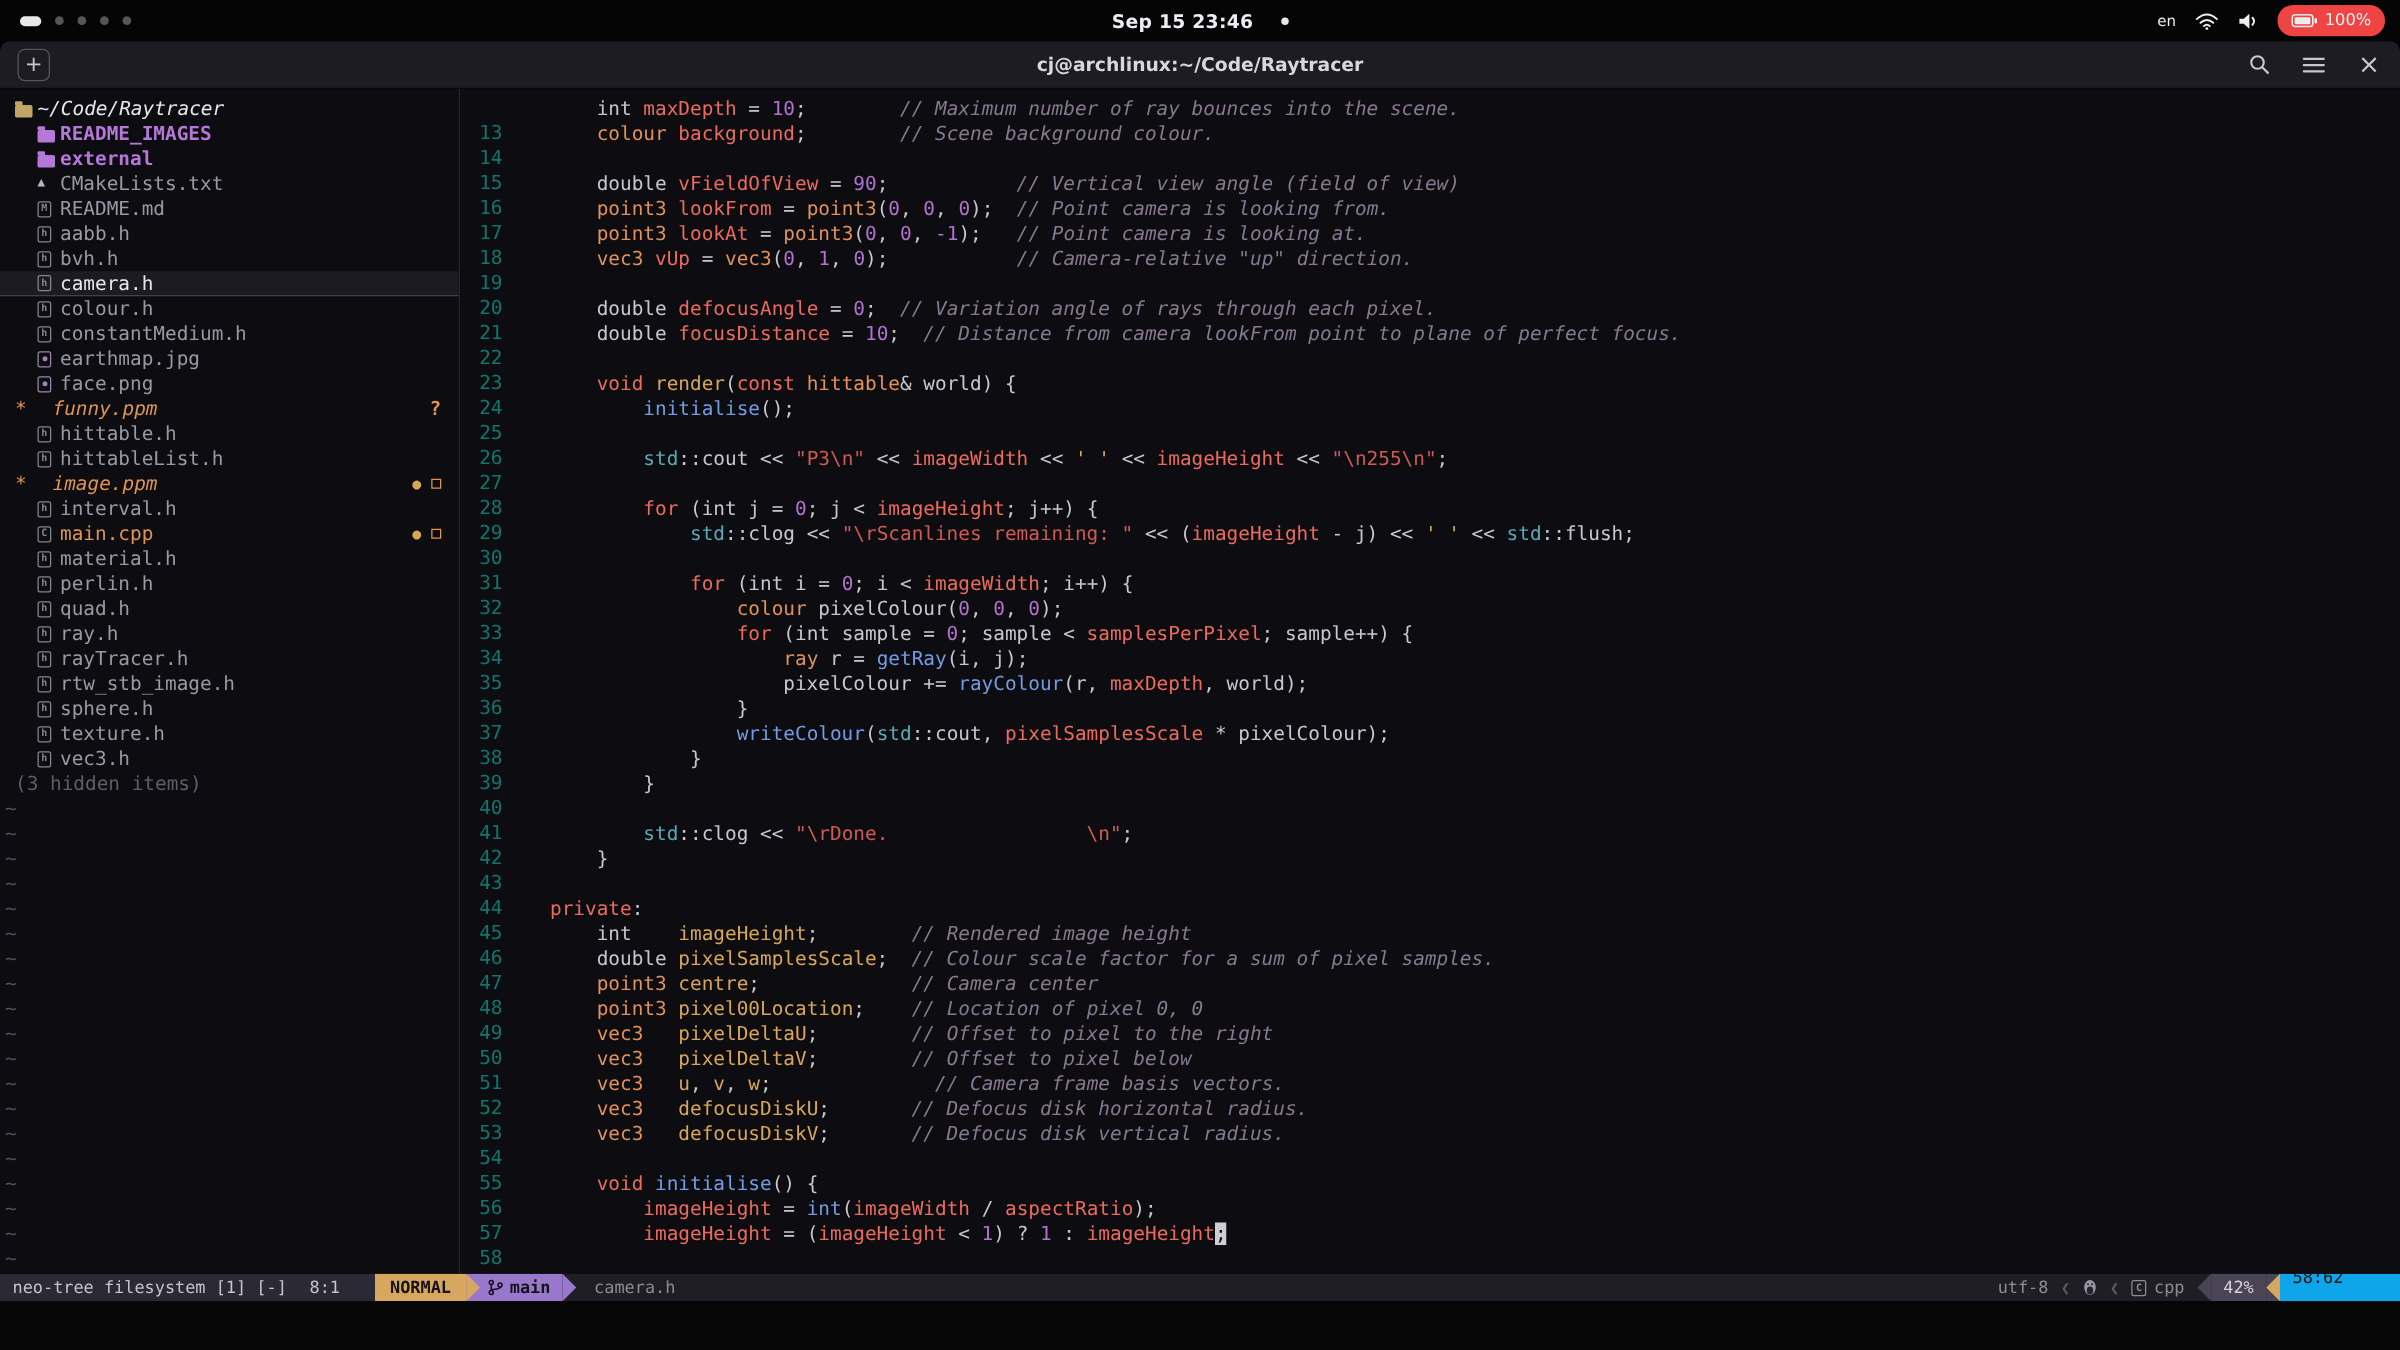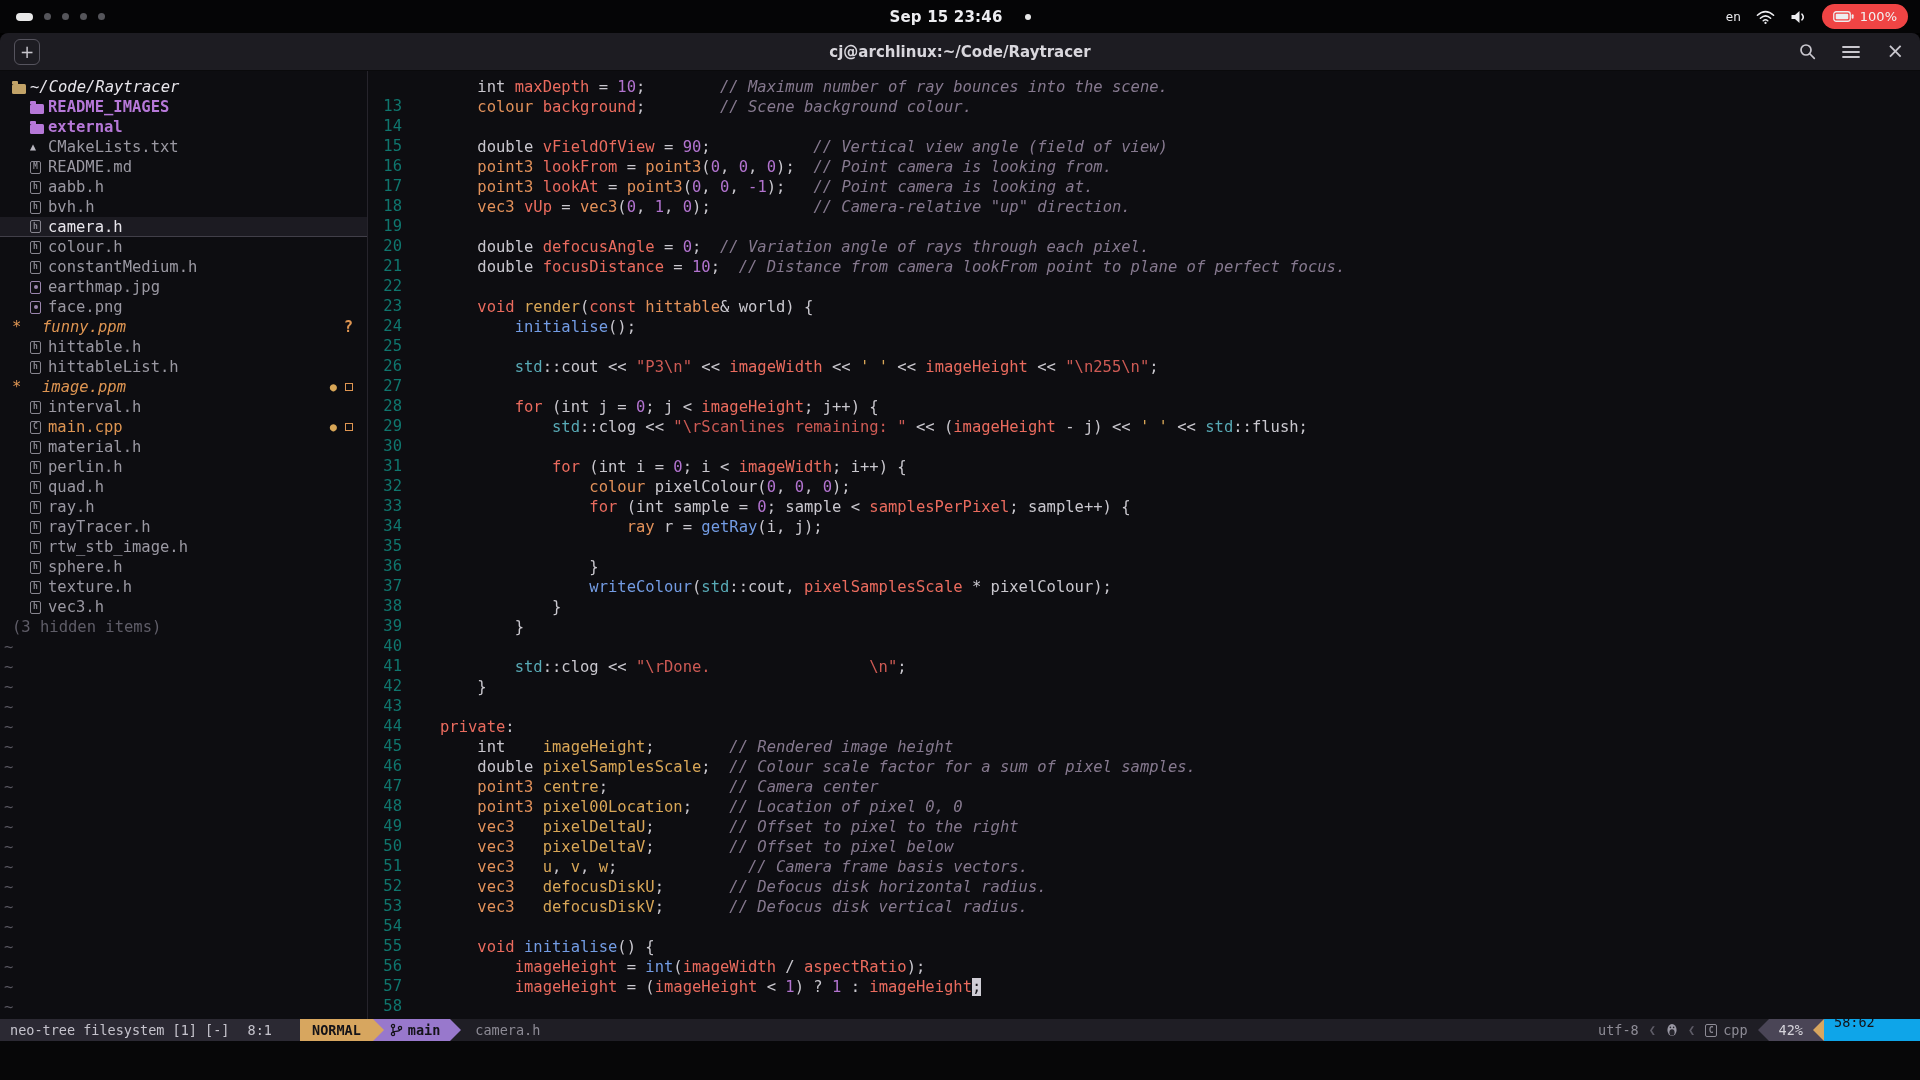--- a/index.html
+++ b/index.html
@@ -443,21 +443,21 @@
         <div class="cline"><span class="lnum">26</span><span class="ltext"></span></div>
         <div class="cline"><span class="lnum">27</span><span class="ltext"><span class="tk-p">        </span><span class="tk-z">std</span><span class="tk-p">::cout &lt;&lt; </span><span class="tk-s">"P3\n"</span><span class="tk-p"> &lt;&lt; </span><span class="tk-r">imageWidth</span><span class="tk-p"> &lt;&lt; </span><span class="tk-y">' '</span><span class="tk-p"> &lt;&lt; </span><span class="tk-r">imageHeight</span><span class="tk-p"> &lt;&lt; </span><span class="tk-s">"\n255\n"</span><span class="tk-p">;</span></span></div>
         <div class="cline"><span class="lnum">28</span><span class="ltext"></span></div>
         <div class="cline"><span class="lnum">29</span><span class="ltext"><span class="tk-p">        </span><span class="tk-r">for</span><span class="tk-p"> (int j = </span><span class="tk-n">0</span><span class="tk-p">; j &lt; </span><span class="tk-r">imageHeight</span><span class="tk-p">; j++) {</span></span></div>
         <div class="cline"><span class="lnum">30</span><span class="ltext"><span class="tk-p">            </span><span class="tk-z">std</span><span class="tk-p">::clog &lt;&lt; </span><span class="tk-s">"\rScanlines remaining: "</span><span class="tk-p"> &lt;&lt; (</span><span class="tk-r">imageHeight</span><span class="tk-p"> - j) &lt;&lt; </span><span class="tk-y">' '</span><span class="tk-p"> &lt;&lt; </span><span class="tk-z">std</span><span class="tk-p">::flush;</span></span></div>
         <div class="cline"><span class="lnum">31</span><span class="ltext"></span></div>
         <div class="cline"><span class="lnum">32</span><span class="ltext"><span class="tk-p">            </span><span class="tk-r">for</span><span class="tk-p"> (int i = </span><span class="tk-n">0</span><span class="tk-p">; i &lt; </span><span class="tk-r">imageWidth</span><span class="tk-p">; i++) {</span></span></div>
         <div class="cline"><span class="lnum">33</span><span class="ltext"><span class="tk-p">                </span><span class="tk-t">colour</span><span class="tk-p"> pixelColour(</span><span class="tk-n">0</span><span class="tk-p">, </span><span class="tk-n">0</span><span class="tk-p">, </span><span class="tk-n">0</span><span class="tk-p">);</span></span></div>
         <div class="cline"><span class="lnum">34</span><span class="ltext"><span class="tk-p">                </span><span class="tk-r">for</span><span class="tk-p"> (int sample = </span><span class="tk-n">0</span><span class="tk-p">; sample &lt; </span><span class="tk-r">samplesPerPixel</span><span class="tk-p">; sample++) {</span></span></div>
         <div class="cline"><span class="lnum">35</span><span class="ltext"><span class="tk-p">                    </span><span class="tk-t">ray</span><span class="tk-p"> r = </span><span class="tk-f">getRay</span><span class="tk-p">(i, j);</span></span></div>
-        <div class="cline"><span class="lnum">36</span></div>
+        <div class="cline"><span class="lnum">36</span><span class="ltext"><span class="tk-p">                    pixelColour += </span><span class="tk-f">rayColour</span><span class="tk-p">(r, </span><span class="tk-r">maxDepth</span><span class="tk-p">, world);</span></span></div>
         <div class="cline"><span class="lnum">37</span><span class="ltext"><span class="tk-p">                }</span></span></div>
         <div class="cline"><span class="lnum">38</span><span class="ltext"><span class="tk-p">                </span><span class="tk-f">writeColour</span><span class="tk-p">(</span><span class="tk-z">std</span><span class="tk-p">::cout, </span><span class="tk-r">pixelSamplesScale</span><span class="tk-p"> * pixelColour);</span></span></div>
         <div class="cline"><span class="lnum">39</span><span class="ltext"><span class="tk-p">            }</span></span></div>
         <div class="cline"><span class="lnum">40</span><span class="ltext"><span class="tk-p">        }</span></span></div>
         <div class="cline"><span class="lnum">41</span><span class="ltext"></span></div>
         <div class="cline"><span class="lnum">42</span><span class="ltext"><span class="tk-p">        </span><span class="tk-z">std</span><span class="tk-p">::clog &lt;&lt; </span><span class="tk-s">"\rDone.                 \n"</span><span class="tk-p">;</span></span></div>
         <div class="cline"><span class="lnum">43</span><span class="ltext"><span class="tk-p">    }</span></span></div>
         <div class="cline"><span class="lnum">44</span><span class="ltext"></span></div>
         <div class="cline"><span class="lnum">45</span><span class="ltext"><span class="tk-r">private</span><span class="tk-p">:</span></span></div>
         <div class="cline"><span class="lnum">46</span><span class="ltext"><span class="tk-p">    int    </span><span class="tk-y">imageHeight</span><span class="tk-p">;        </span><span class="tk-c">// Rendered image height</span></span></div>

